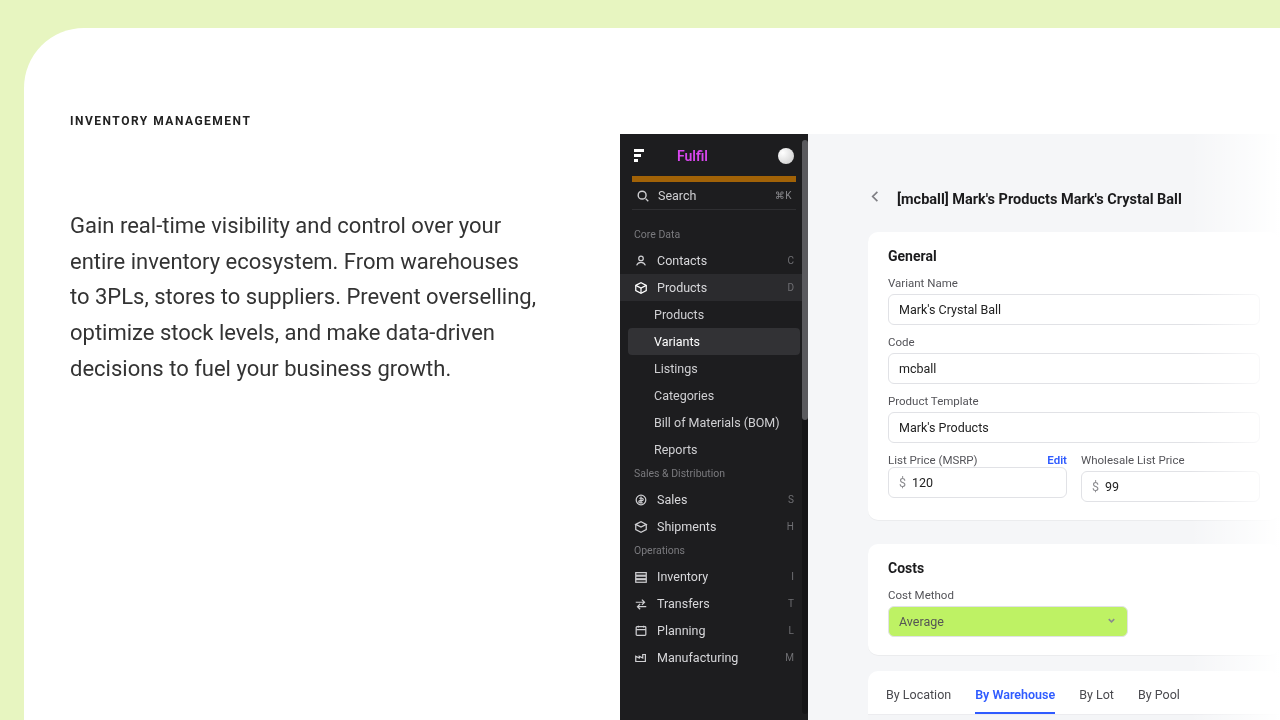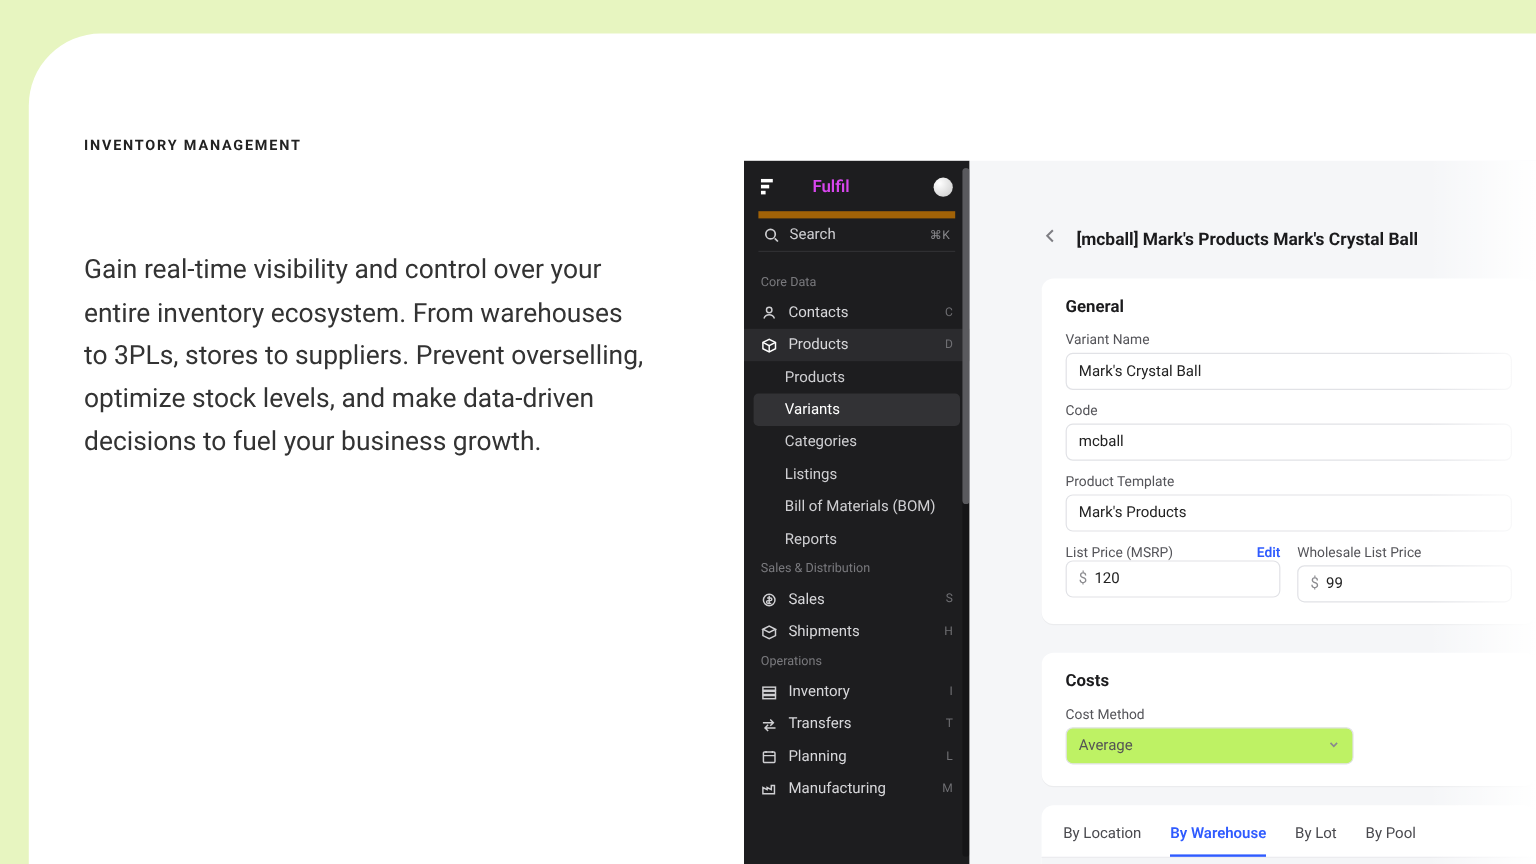--- a/index.html
+++ b/index.html
@@ -129,22 +129,22 @@
                     <path d="M8 8v6"></path>
                   </svg>
               </span>
               <span>Products</span>
             </span>
             <span class="k">D</span>
           </div>
 
           <div class="sb-sub">Products</div>
           <div class="sb-sub active">Variants</div>
+          <div class="sb-sub">Listings</div>
           <div class="sb-sub">Categories</div>
-          <div class="sb-sub">Listings</div>
           <div class="sb-sub">Bill of Materials (BOM)</div>
           <div class="sb-sub">Reports</div>
 
           <div class="sb-section-label">Sales &amp; Distribution</div>
 
           <div class="sb-item">
             <span class="l">
               <span class="ic">
                 <svg viewBox="0 0 16 16" width="14" height="14" fill="none" stroke="#cfcfd2" stroke-width="1.4">
                     <circle cx="8" cy="8" r="5.5"></circle>

